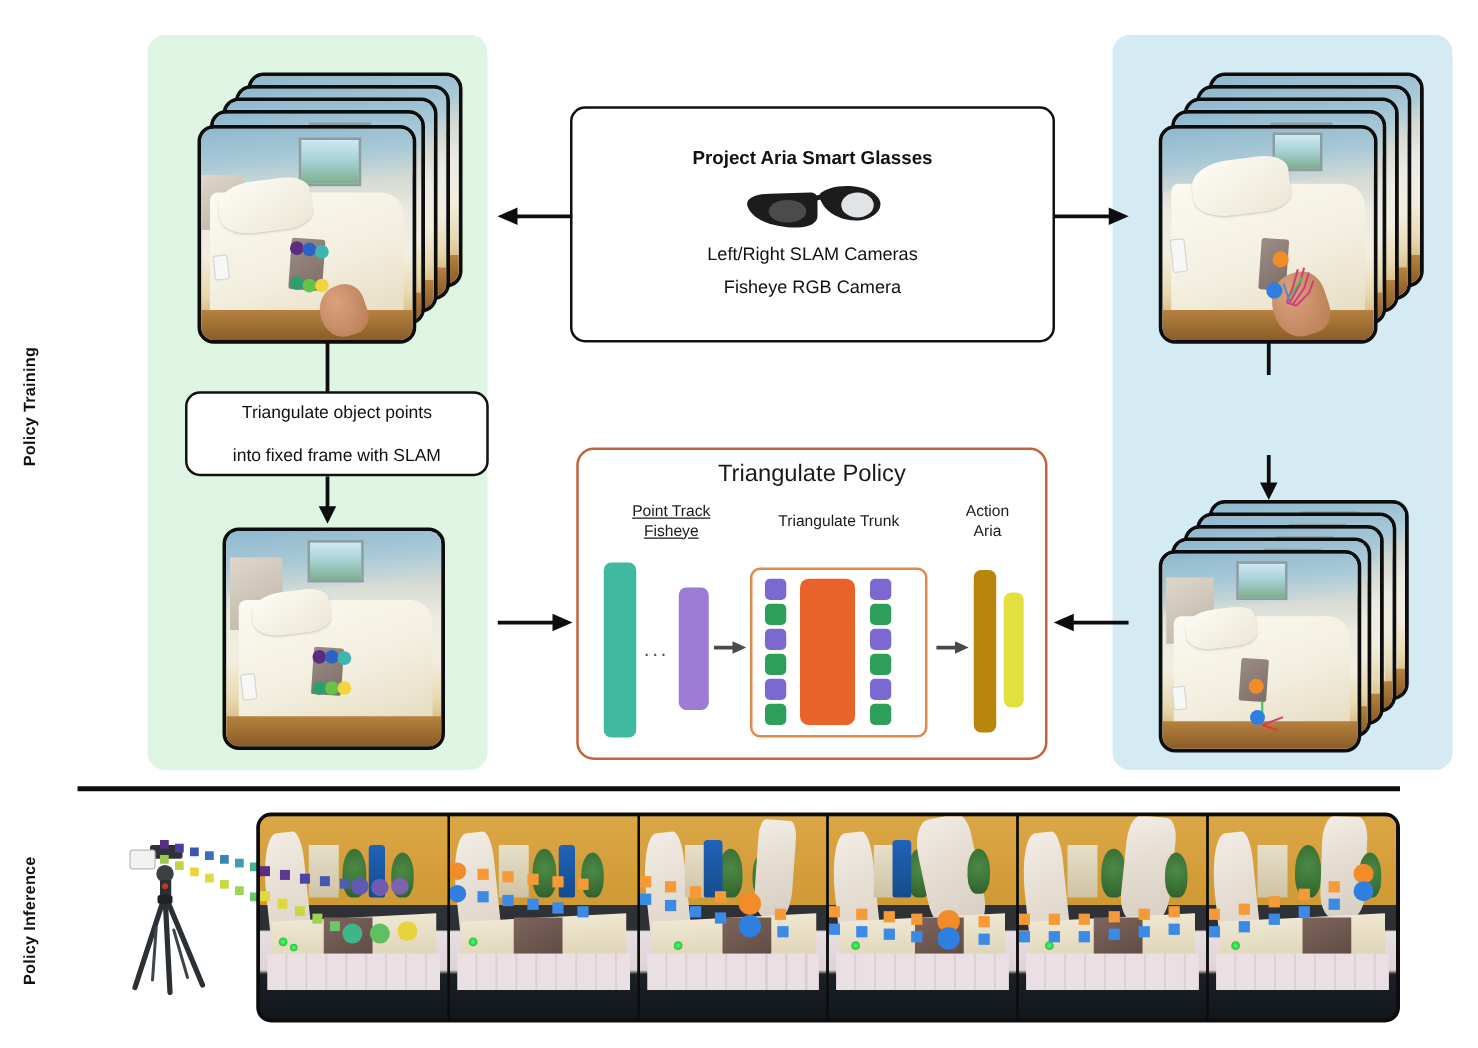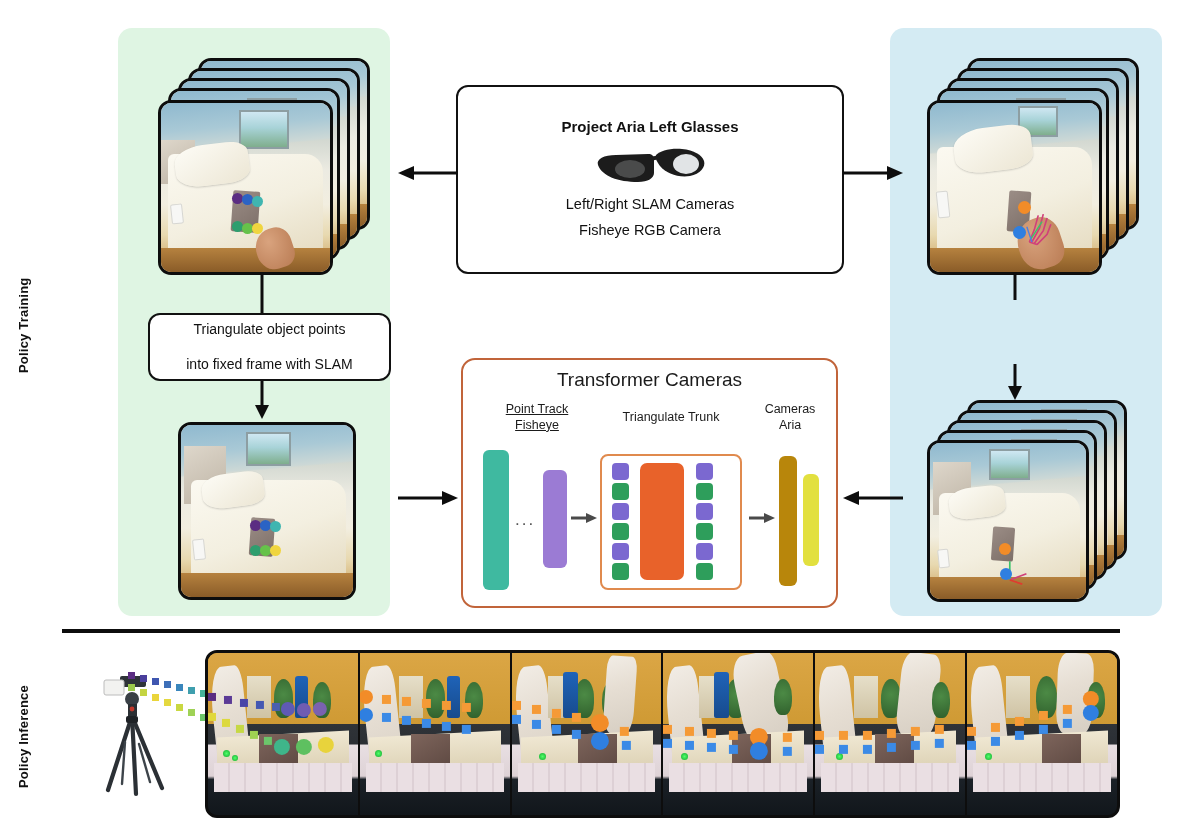--- a/index.html
+++ b/index.html
@@ -307,21 +307,21 @@
         <div class="dot" style="left:46%; top:55%; width:11px; height:11px; background:#2b63c4;"></div>
         <div class="dot" style="left:52%; top:56%; width:11px; height:11px; background:#3fb5b0;"></div>
         <div class="dot" style="left:40%; top:70%; width:11px; height:11px; background:#2e9e6e;"></div>
         <div class="dot" style="left:46%; top:70%; width:11px; height:11px; background:#66c24a;"></div>
         <div class="dot" style="left:52%; top:70%; width:11px; height:11px; background:#f0d53f;"></div>
       </div>
     </div>
   </div>
 
   <div class="box" id="box-glasses">
-    <div class="title">Project Aria Left Glasses</div>
+    <div class="title">Project Aria Smart Glasses</div>
     <svg class="glasses-icon" viewBox="0 0 120 46">
       <g fill="#1c1c1c">
         <path d="M8 22 C6 16 14 12 26 12 L58 11 C62 11 64 13 64 16 L64 30 C64 35 58 39 48 39 C28 39 12 33 8 22 Z"></path>
         <path d="M66 12 C70 8 80 5 92 6 C104 7 112 12 114 18 C116 24 110 31 100 33 C88 35 76 30 70 23 C67 19 65 15 66 12 Z"></path>
         <path d="M60 14 L70 12 L70 16 L60 18 Z"></path>
       </g>
       <ellipse cx="96" cy="21" rx="13" ry="10" fill="#f2f5f7" opacity=".92"></ellipse>
       <ellipse cx="40" cy="26" rx="15" ry="9" fill="#f2f5f7" opacity=".22"></ellipse>
     </svg>
     <div class="sub">Left/Right SLAM Cameras</div>
@@ -478,29 +478,29 @@
           <line x1="6" y1="24" x2="22" y2="18" stroke="#d1407a" stroke-width="1.6"></line>
           <line x1="6" y1="24" x2="18" y2="28" stroke="#e03b2f" stroke-width="1.6"></line>
         </svg>
         <div class="dot" style="left:44%; top:64%; width:12px; height:12px; background:#f28c28;"></div>
         <div class="dot" style="left:45%; top:80%; width:12px; height:12px; background:#2f7fe0;"></div>
       </div>
     </div>
   </div>
 
   <div id="policy-box">
-    <div id="policy-title">Transformer Cameras</div>
+    <div id="policy-title">Triangulate Policy</div>
 
     <div class="stage-label" id="lbl-encoder">
       <div>Point Track</div>
       <div>Fisheye</div>
     </div>
     <div class="stage-label" id="lbl-trunk">Triangulate Trunk</div>
     <div class="stage-label" id="lbl-head">
-      <div>Cameras</div>
+      <div>Action</div>
       <div>Aria</div>
     </div>
 
     <div class="bar" style="left:20px; top:90px; width:26px; height:140px; background:#3fb9a0;"></div>
     <div class="ellipsis" style="left:52px; top:150px;">...</div>
     <div class="bar" style="left:80px; top:110px; width:24px; height:98px; background:#9b7bd4;"></div>
 
     <svg class="sm-arrow" style="left:108px; top:150px; width:26px; height:16px;" viewBox="0 0 26 16">
       <line x1="0" y1="8" x2="17" y2="8" stroke="#4a4a4a" stroke-width="3"></line>
       <polygon points="26,8 15,3 15,13" fill="#4a4a4a"></polygon>

